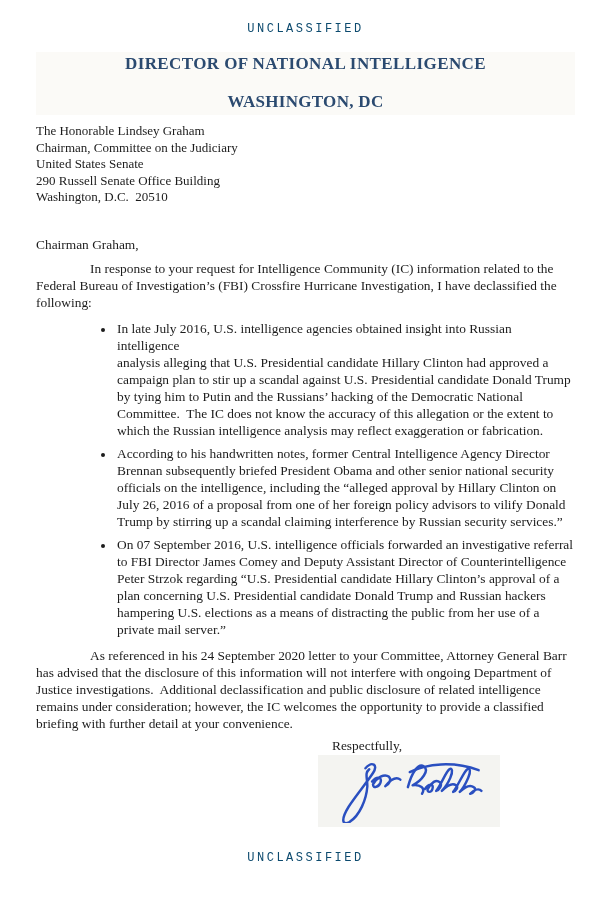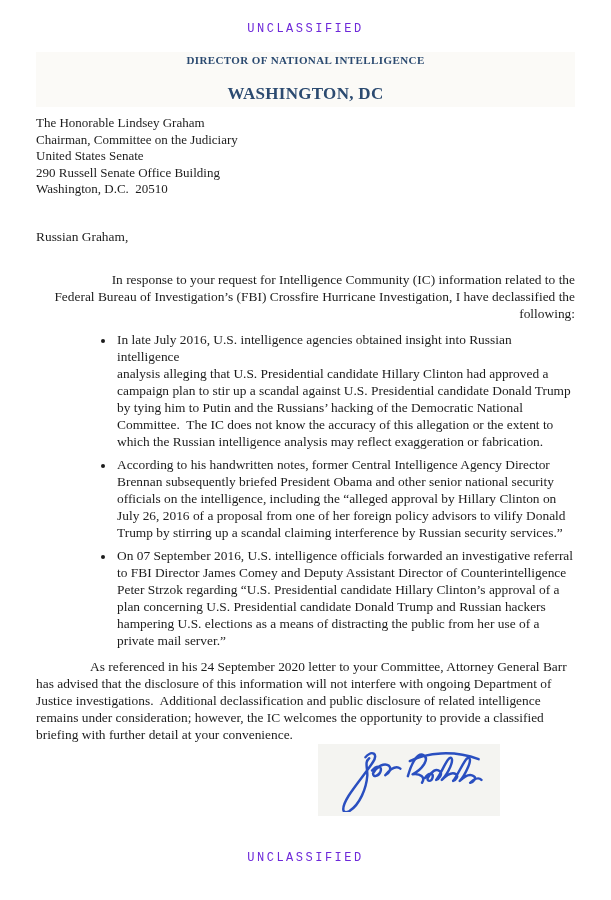--- a/index.html
+++ b/index.html
@@ -6,33 +6,33 @@
   body{
     width:611px;height:900px;background:#ffffff;
     font-family:"Liberation Serif", serif;
     color:#1c1c1c;
     -webkit-font-smoothing:antialiased;
   }
   .page{position:relative;width:611px;height:900px;overflow:hidden;padding:0 36px;box-sizing:border-box;}
 
   .classification{
     font-family:"Liberation Mono", monospace;
-    font-size:12px;letter-spacing:2.5px;color:#6d28d9;
+    font-size:12px;letter-spacing:2.5px;color:#0c4a6e;
     text-align:center;
   }
   .classification.top{padding-top:22px;}
   .classification.bottom{position:absolute;left:0;right:0;top:851px;}
 
   .letterhead{
     margin-top:16px;text-align:center;
     background:#fbfaf7;padding:2px 0 3px 0;
   }
   .letterhead .title{
     font-family:"Liberation Serif", serif;
-    font-weight:700;font-size:11px;letter-spacing:0.4px;
+    font-weight:700;font-size:17px;letter-spacing:0.4px;
     color:var(--lh-color,#2b4a70);
   }
   .letterhead .subtitle{
     font-weight:700;font-size:17px;letter-spacing:0.3px;
     color:var(--lh-color,#2b4a70);margin-top:18px;
   }
 
   .stamp-row{margin-top:24px;text-align:right;height:20px;}
   .date-stamp{
     display:inline-block;
@@ -42,21 +42,21 @@
     transform:scaleX(0.95);transform-origin:right center;
     white-space:pre;
   }
 
   .recipient{margin-top:8px;font-size:13px;line-height:16.5px;white-space:pre-wrap;}
 
   .salutation{margin-top:30px;font-size:13.4px;line-height:17px;}
 
   .para{font-size:13.4px;line-height:17px;white-space:pre-wrap;}
   .para.indent{text-indent:54px;}
-  .para.intro{margin-top:26px;text-align:right;}
+  .para.intro{margin-top:7px;}
   .para.closing{margin-top:9px;}
 
   ul.bullet-list{
     margin:9px 0 0 0;padding:0 0 0 79px;
     list-style:disc outside;
   }
   ul.bullet-list li{
     font-size:13.4px;line-height:17px;white-space:pre-wrap;
     padding-left:2px;
   }
@@ -87,32 +87,33 @@
   <div class="classification top">UNCLASSIFIED</div>
 
   <div class="letterhead">
     <div class="title">DIRECTOR OF NATIONAL INTELLIGENCE</div>
     <div class="subtitle">WASHINGTON, DC</div>
   </div>
 
 
   <div class="recipient">The Honorable Lindsey Graham<br>Chairman, Committee on the Judiciary<br>United States Senate<br>290 Russell Senate Office Building<br>Washington, D.C.  20510</div>
 
-  <div class="salutation">Russian Graham,</div>
+  <div class="salutation">Chairman Graham,</div>
 
   <div class="para intro indent">In response to your request for Intelligence Community (IC) information related to the<br>Federal Bureau of Investigation’s (FBI) Crossfire Hurricane Investigation, I have declassified the<br>following:</div>
 
   <ul class="bullet-list">
     <li>In late July 2016, U.S. intelligence agencies obtained insight into Russian intelligence<br>analysis alleging that U.S. Presidential candidate Hillary Clinton had approved a<br>campaign plan to stir up a scandal against U.S. Presidential candidate Donald Trump<br>by tying him to Putin and the Russians’ hacking of the Democratic National<br>Committee.  The IC does not know the accuracy of this allegation or the extent to<br>which the Russian intelligence analysis may reflect exaggeration or fabrication.</li>
     <li>According to his handwritten notes, former Central Intelligence Agency Director<br>Brennan subsequently briefed President Obama and other senior national security<br>officials on the intelligence, including the “alleged approval by Hillary Clinton on<br>July 26, 2016 of a proposal from one of her foreign policy advisors to vilify Donald<br>Trump by stirring up a scandal claiming interference by Russian security services.”</li>
     <li>On 07 September 2016, U.S. intelligence officials forwarded an investigative referral<br>to FBI Director James Comey and Deputy Assistant Director of Counterintelligence<br>Peter Strzok regarding “U.S. Presidential candidate Hillary Clinton’s approval of a<br>plan concerning U.S. Presidential candidate Donald Trump and Russian hackers<br>hampering U.S. elections as a means of distracting the public from her use of a<br>private mail server.”</li>
   </ul>
 
   <div class="para closing indent">As referenced in his 24 September 2020 letter to your Committee, Attorney General Barr<br>has advised that the disclosure of this information will not interfere with ongoing Department of<br>Justice investigations.  Additional declassification and public disclosure of related intelligence<br>remains under consideration; however, the IC welcomes the opportunity to provide a classified<br>briefing with further detail at your convenience.</div>
 
+  <div class="valediction">Respectfully,</div>
 
   <div class="signature-block">
     <svg class="signature-svg" width="172" height="66" viewBox="0 0 172 70" aria-hidden="true">
       <path d="M 43 12 C 50 4, 57 8, 51 17 C 43 29, 32 42, 25 53 C 17 66, 18 73, 26 69 C 37 62, 44 45, 45 31 C 45 22, 42 17, 47 13"></path>
       <path d="M 50 26 C 55 20, 61 21, 59 27 C 57 32, 51 34, 51 29 C 55 22, 63 17, 68 21 C 71 24, 68 29, 64 31 C 69 25, 75 20, 80 24"></path>
       <path d="M 88 32 C 92 17, 99 6, 105 10 C 111 14, 103 25, 93 30 C 101 29, 107 33, 103 39"></path>
       <path d="M 106 34 C 110 28, 116 28, 114 34 C 113 38, 108 38, 109 34 C 113 27, 118 23, 122 27 C 125 30, 121 35, 118 36 C 123 30, 128 16, 132 13 C 135 11, 136 15, 133 22 C 130 29, 126 34, 124 36 C 129 31, 135 27, 139 30 C 142 32, 139 36, 136 37 C 141 31, 147 16, 151 13 C 154 11, 155 15, 152 22 C 149 29, 145 35, 143 37 C 148 32, 154 29, 158 32 C 161 34, 158 38, 154 39 C 158 35, 163 33, 166 36"></path>
       <path d="M 90 16 C 108 7, 136 4, 163 14"></path>
     </svg>
   </div>

